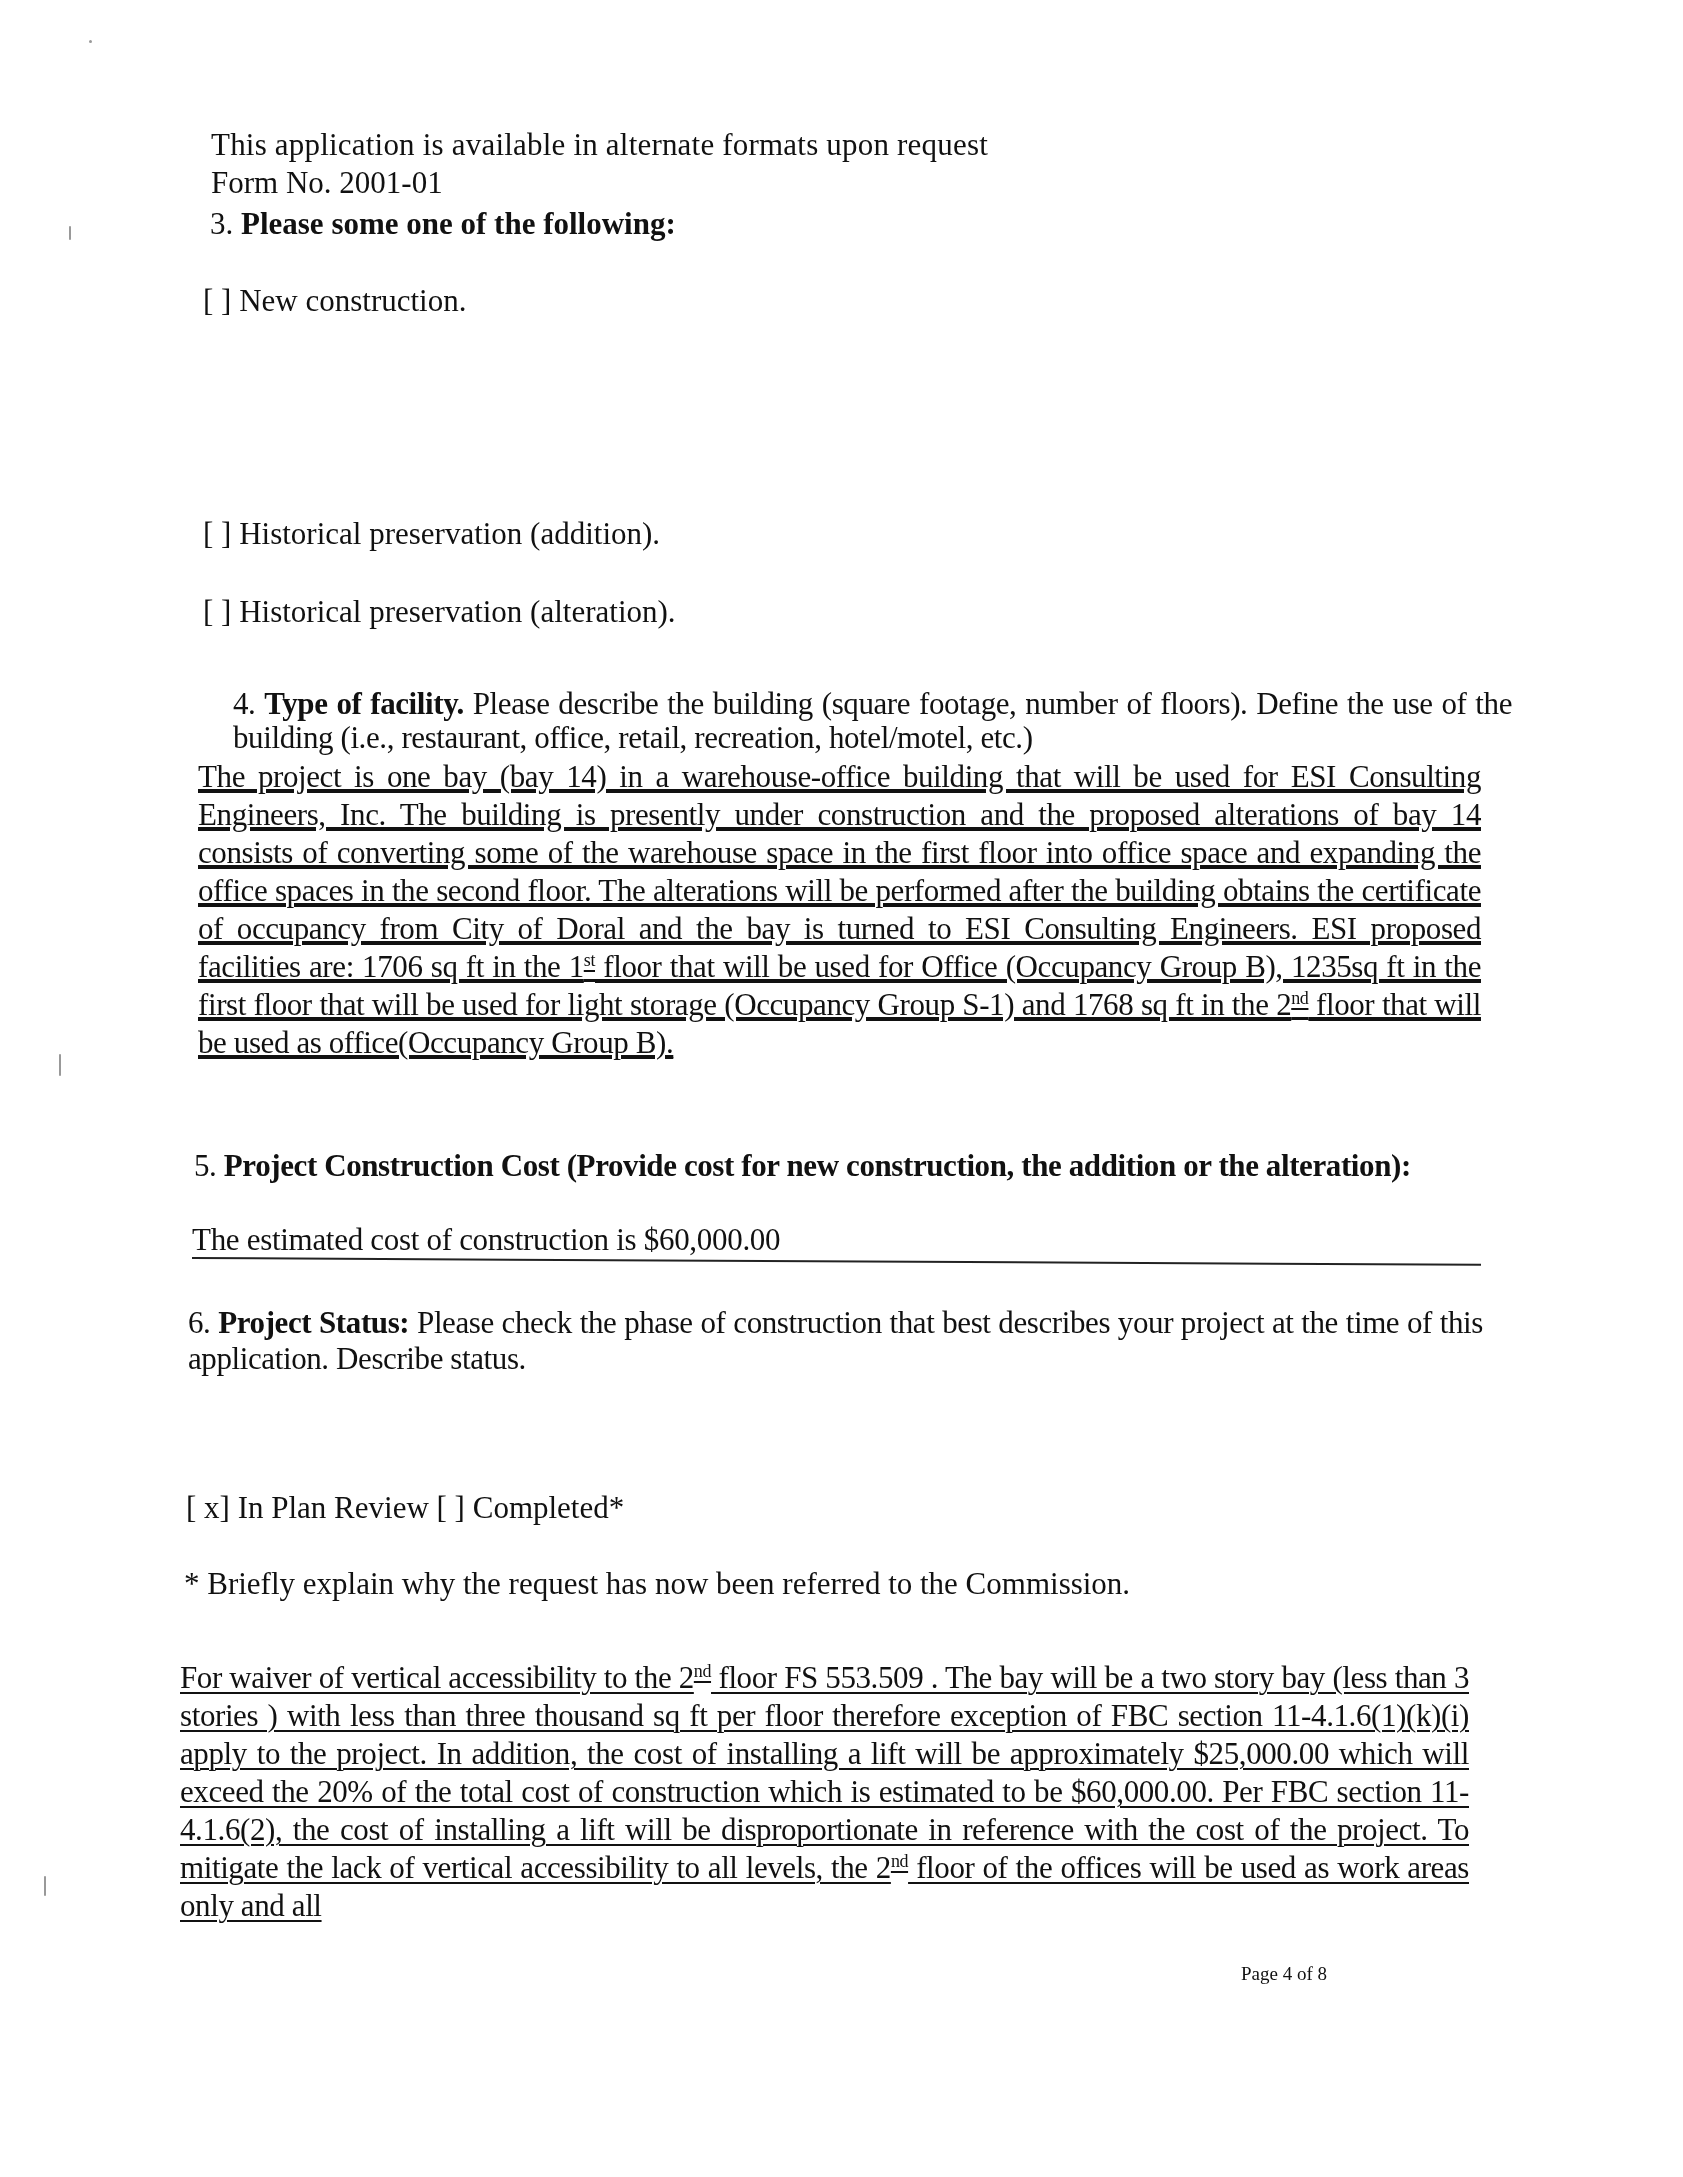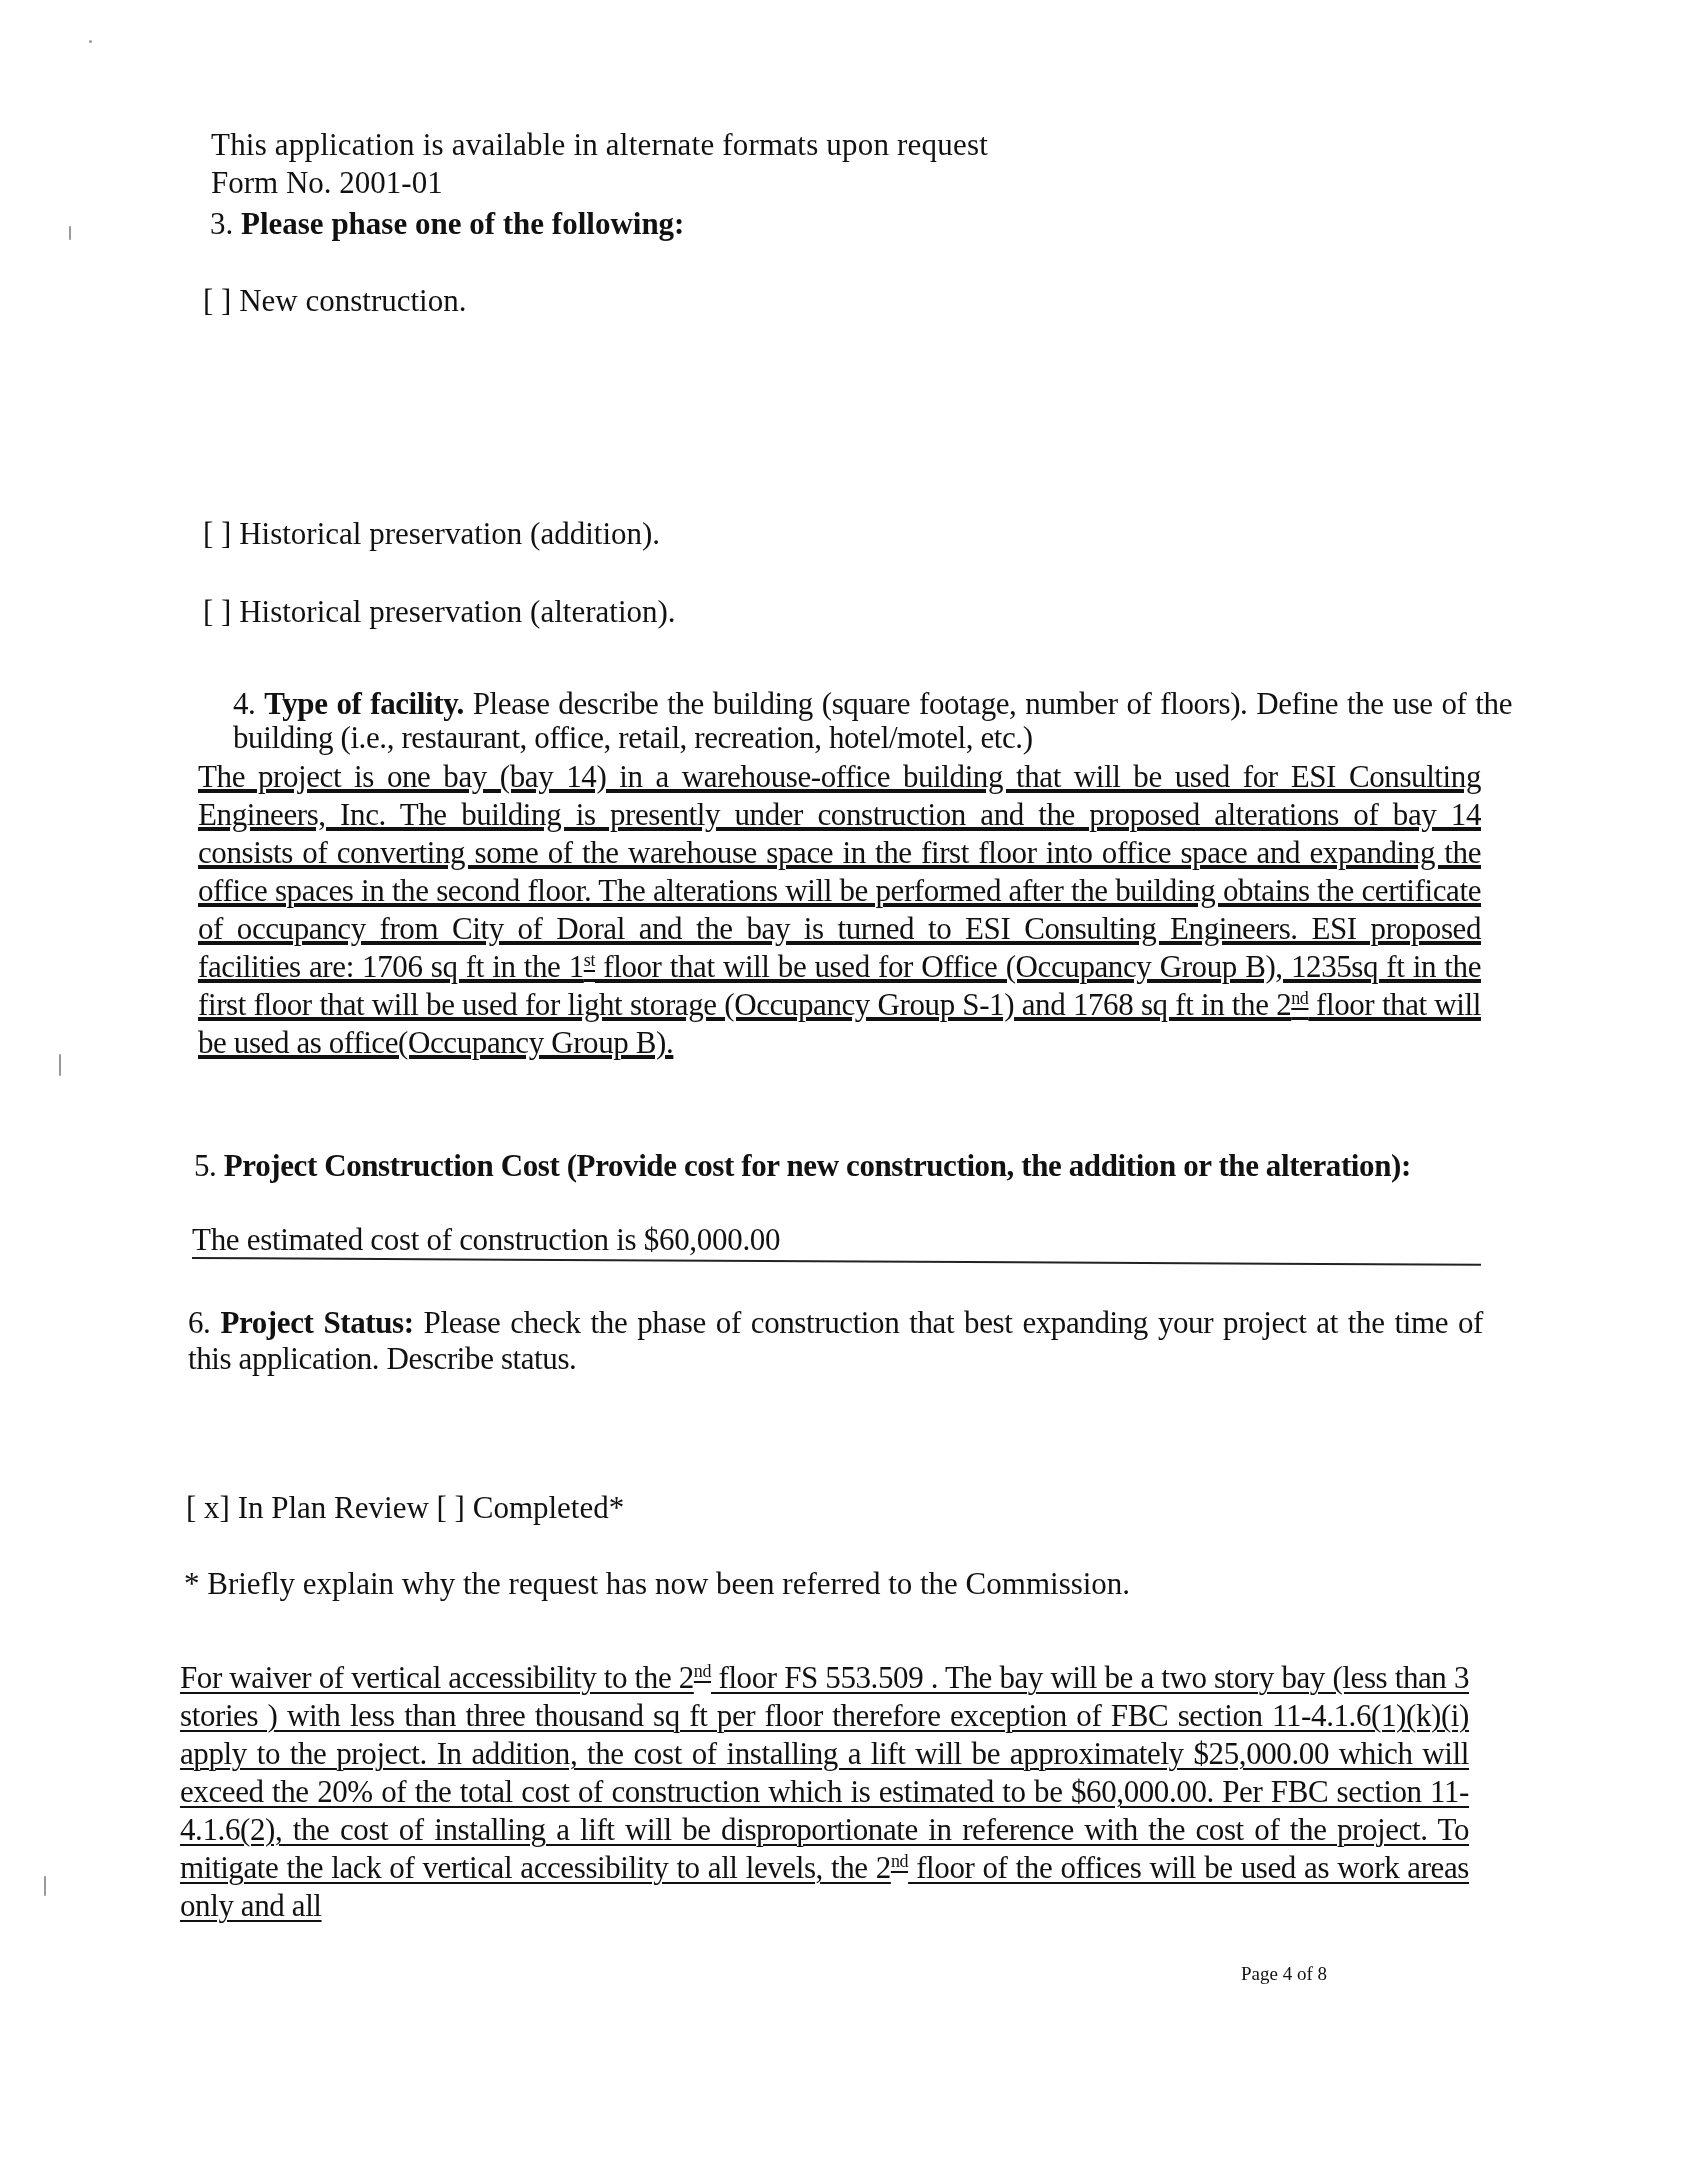--- a/index.html
+++ b/index.html
@@ -57,21 +57,21 @@
   <div class="speck" style="left:89px;top:40px;width:3px;height:3px;"></div>
   <div class="speck" style="left:69px;top:226px;width:2px;height:14px;border-radius:1px;"></div>
   <div class="speck" style="left:59px;top:1054px;width:2px;height:22px;border-radius:1px;"></div>
   <div class="speck" style="left:44px;top:1876px;width:2px;height:20px;border-radius:1px;"></div>
 
   <div class="abs t" style="left:211px;top:127px;letter-spacing:0.2px;">This application is available in alternate formats upon request</div>
   <div class="abs t" style="left:211px;top:165px;">Form No. 2001-01</div>
 
   <div class="abs t" style="left:210px;top:206px;">
     <span>3.</span>
-    <span class="b">Please phase one of the following:</span>
+    <span class="b">Please some one of the following:</span>
   </div>
 
   <div class="abs t" style="left:203px;top:283px;">
     <span class="box">[ ]</span>
     <span>New construction.</span>
   </div>
   <div class="abs t" style="left:203px;top:516px;">
     <span class="box">[ ]</span>
     <span>Historical preservation (addition).</span>
   </div>
@@ -93,21 +93,21 @@
   <div class="para cond" style="left:194px;top:1148px;width:1287px;line-height:36px;">
     <span>5.</span>
     <span class="b">Project Construction Cost (Provide cost for new construction, the addition or the alteration):</span>
   </div>
   <div class="abs t" style="left:192px;top:1222px;letter-spacing:-0.3px;">The estimated cost of construction is $60,000.00</div>
   <div class="rule" style="left:192px;top:1257px;width:1289px;transform:rotate(0.3deg);transform-origin:left center;"></div>
 
   <div class="para cond" style="left:188px;top:1305px;width:1295px;line-height:36px;">
     <span>6.</span>
     <span class="b">Project Status:</span>
-    <span>Please check the phase of construction that best expanding your project at the time of this application. Describe status.</span>
+    <span>Please check the phase of construction that best describes your project at the time of this application. Describe status.</span>
   </div>
 
 
   <div class="abs t" style="left:186px;top:1490px;">
     <span class="box">[ x]</span>
     <span>In Plan Review</span>
     <span class="box">[ ]</span>
     <span>Completed*</span>
   </div>
 

